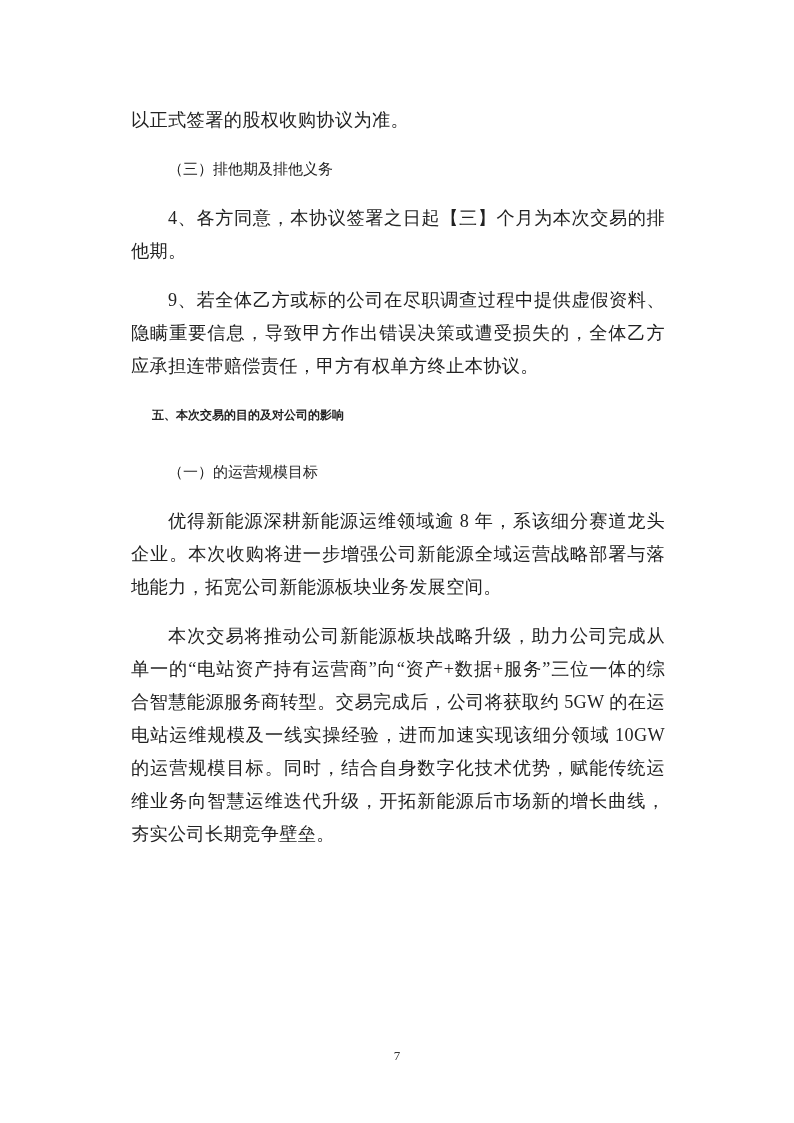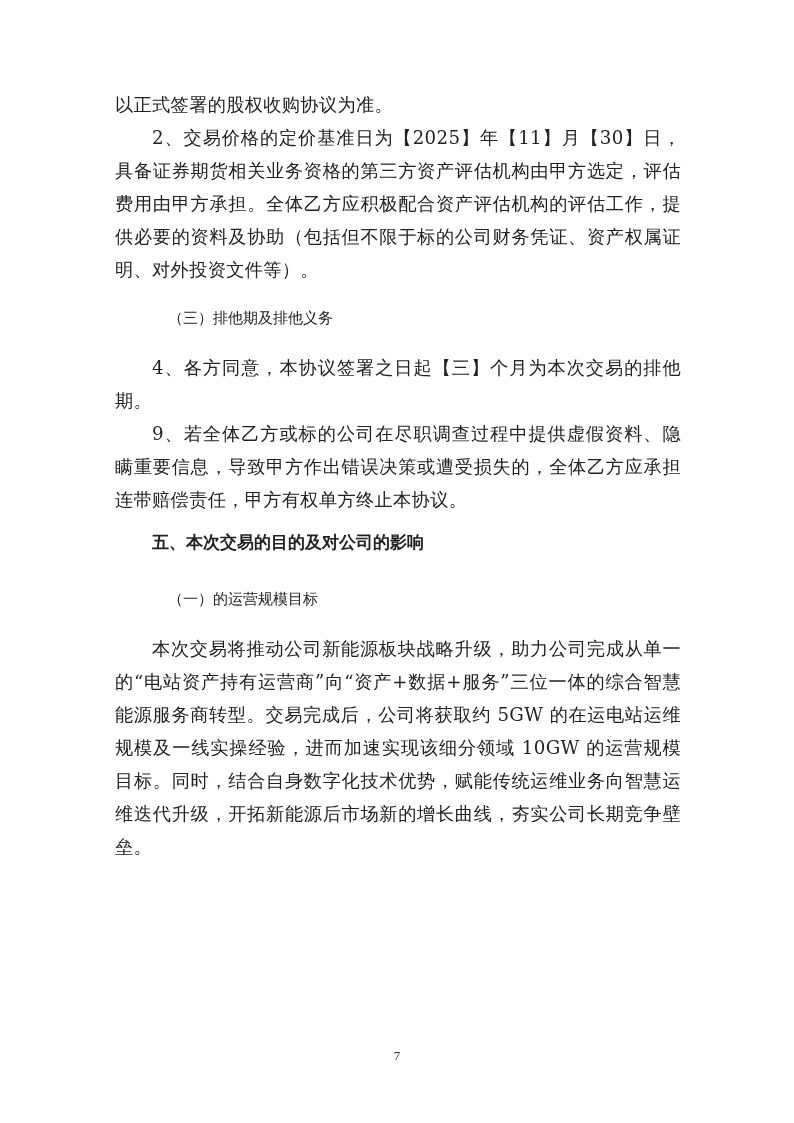--- a/index.html
+++ b/index.html
@@ -1,33 +1,33 @@
 <!DOCTYPE html>
 <html><head>
   <meta charset="utf-8">
   <style>
     html, body { margin: 0; padding: 0; background: #ffffff; }
     body { width: 794px; height: 1123px; position: relative; overflow: hidden;
       font-family: "DejaVu Serif", "Liberation Serif", serif; color: #222; }
     .page { position: absolute; left: 0; top: 0; width: 794px; height: 1123px; background: #fff; }
     .content { position: absolute; left: 115px; top: 88px; width: 566px; }
-    .p { font-size: 18.2px; line-height: 33px; margin: 0; text-align: justify; text-justify: inter-character; letter-spacing: 0.35px; }
+    .p { font-size: 18.2px; line-height: 33px; margin: 16px; text-align: justify; text-justify: inter-character; letter-spacing: 0.35px; font-family: Liberation Serif, serif; }
     .indent { text-indent: 37px; }
     .heading { font-size: 15px; line-height: 33px; margin: 16px; padding-left: 37px; }
-    .bold-heading { font-family: Liberation Sans, sans-serif; font-weight: bold; font-size: 17px; margin: 10px 0 24px 0; padding-left: 37px; line-height: 33px; }
+    .bold-heading { font-family: Liberation Sans, sans-serif; font-weight: bold; font-size: 12px; margin: 10px 0 24px 0; padding-left: 37px; line-height: 33px; }
     .page-number { position: absolute; top: 1048px; left: 0; width: 794px; text-align: center; font-size: 13px; color: #333; font-family: "Liberation Serif", serif; }
   </style>
 </head>
 <body>
 
 <div class="page">
   <div class="content">
     <p class="p">以正式签署的股权收购协议为准。</p>
-    <p class="p indent">2、交易价格的定价基准日为【2025】年【11】月【30】日，具备证券期货相关业务资格的第三方资产评估机构由甲方选定，评估费用由甲方承担。全体乙方应积极配合资产评估机构的评估工作，提供必要的资料及协助（包括但不限于标的公司财务凭证、资产权属证明、对外投资文件等）。</p>
     <p class="heading">（三）排他期及排他义务</p>
     <p class="p indent">4、各方同意，本协议签署之日起【三】个月为本次交易的排他期。</p>
     <p class="p indent">9、若全体乙方或标的公司在尽职调查过程中提供虚假资料、隐瞒重要信息，导致甲方作出错误决策或遭受损失的，全体乙方应承担连带赔偿责任，甲方有权单方终止本协议。</p>
     <p class="bold-heading">五、本次交易的目的及对公司的影响</p>
     <p class="heading">（一）的运营规模目标</p>
+    <p class="p indent">优得新能源深耕新能源运维领域逾 8 年，系该细分赛道龙头企业。本次收购将进一步增强公司新能源全域运营战略部署与落地能力，拓宽公司新能源板块业务发展空间。</p>
     <p class="p indent">本次交易将推动公司新能源板块战略升级，助力公司完成从单一的“电站资产持有运营商”向“资产+数据+服务”三位一体的综合智慧能源服务商转型。交易完成后，公司将获取约 5GW 的在运电站运维规模及一线实操经验，进而加速实现该细分领域 10GW 的运营规模目标。同时，结合自身数字化技术优势，赋能传统运维业务向智慧运维迭代升级，开拓新能源后市场新的增长曲线，夯实公司长期竞争壁垒。</p>
   </div>
   <div class="page-number">7</div>
 </div>
 
 </body></html>

